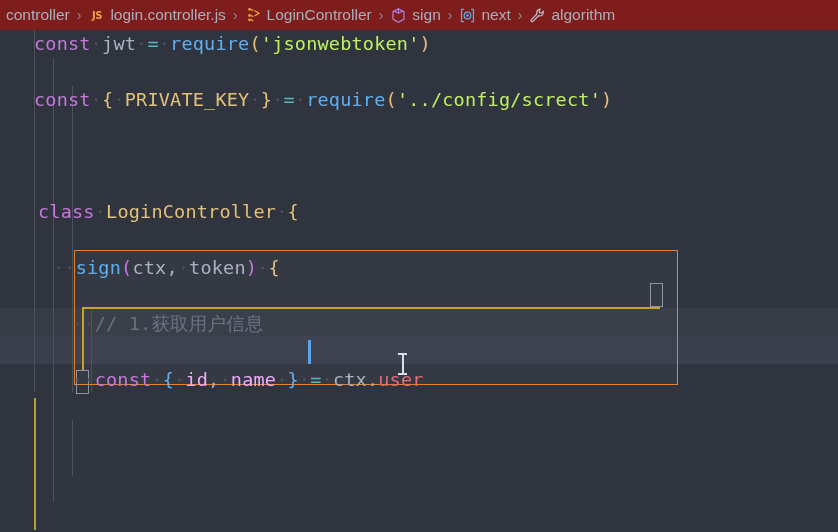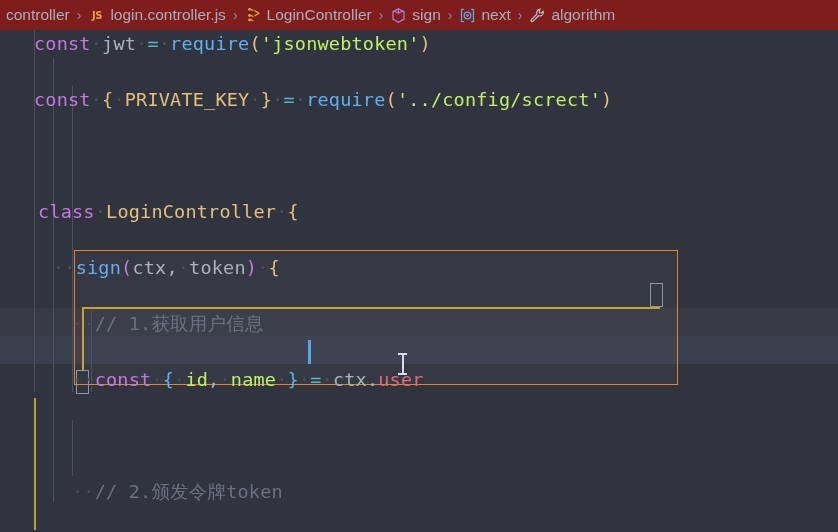--- a/index.html
+++ b/index.html
@@ -42,21 +42,21 @@
   
   .guide{position:absolute;width:1px;background:#4b515d;}
   .guide.active{background:#b8a12a;width:2px;}
 
   
   .kw      {color:#c678dd;}              
   .kw2     {color:#e06c75;}              
   .fn      {color:#61afef;margin-top:12px;}              
   .str     {color:#bef264;}              
   .cls     {color:#e5c07b;}              
-  .var     {color:#bef264;}              
+  .var     {color:#f0abfc;}              
   .plain   {color:#abb2bf;}              
   .op      {color:#56b6c2;}              
   .br-y    {color:#e5c07b;}              
   .br-b    {color:#61afef;}              
   .br-p    {color:#c678dd;}              
   .cmt     {color:#6a7280;}
   .ws      {color:#4b515d;}              
 
   
   .line-hl{position:absolute;left:0;width:838px;height:28px;background:rgba(255,255,255,.035);}
@@ -193,23 +193,20 @@
     <div class="line" style="top:140px;">
       <span class="txt" style="left:72px;"><span class="ws">··</span><span class="cmt">// 1.获取用户信息</span></span>
     </div>
 
     <div class="line" style="top:168px;">
       <span class="txt" style="left:72px;"><span class="ws">··</span><span class="kw">const</span><span class="ws">·</span><span class="br-b">{</span><span class="ws">·</span><span class="var">id</span><span class="plain">,</span><span class="ws">·</span><span class="var">name</span><span class="ws">·</span><span class="br-b">}</span><span class="ws">·</span><span class="op">=</span><span class="ws">·</span><span class="plain">ctx</span><span class="plain">.</span><span class="kw2">user</span></span>
     </div>
 
     <div class="line" style="top:196px;"></div>
 
-    <div class="line" style="top:224px;">
-      <span class="txt" style="left:72px;"><span class="ws">··</span><span class="cmt">// 2.颁发令牌token</span></span>
-    </div>
 
     <div class="caret" style="left:308px;top:310px;height:24px;"></div>
 
     <div class="ibeam" style="left:398px;top:323px;">
       <i class="bt"></i>
         <i class="stem"></i>
         <i class="bb"></i>
     </div>
 
   </div>

